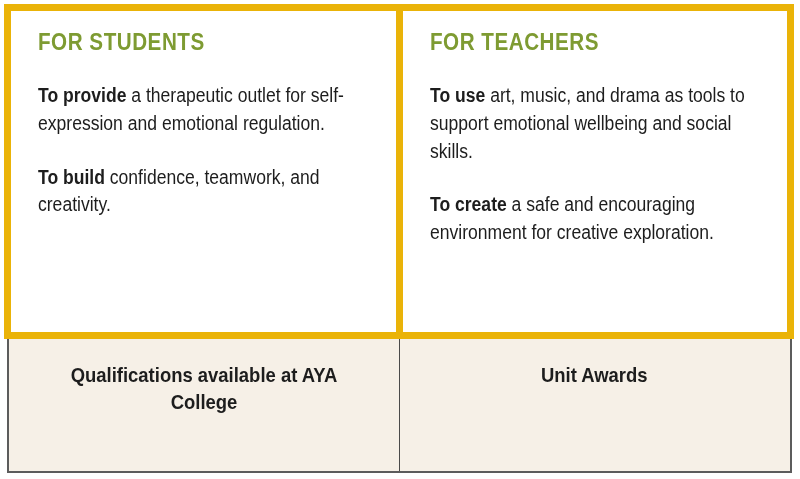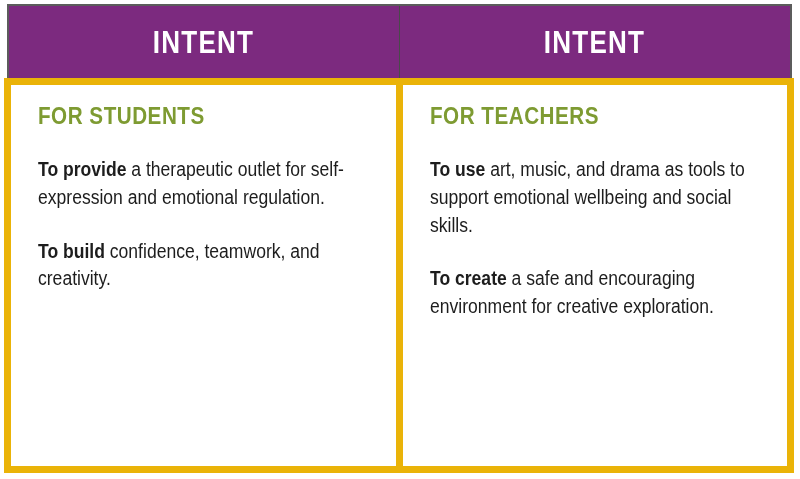--- a/index.html
+++ b/index.html
@@ -108,28 +108,20 @@
 <body>
 
 <div class="table-wrap">
   <table class="intent-table">
     <colgroup>
         <col>
         <col>
       </colgroup>
     <tbody>
 
-      <tr>
-        <td class="hdr-cell">
-          <span class="hdr-text">INTENT</span>
-        </td>
-        <td class="hdr-cell">
-          <span class="hdr-text">INTENT</span>
-        </td>
-      </tr>
 
       <tr>
         <td class="body-cell">
           <span class="sub-head">FOR STUDENTS</span>
           <p class="para">
             <span class="lead">To provide</span><span> a therapeutic outlet for self-expression and emotional regulation.</span>
           </p>
           <p class="para">
             <span class="lead">To build</span><span> confidence, teamwork, and creativity.</span>
           </p>
@@ -138,16 +130,24 @@
           <span class="sub-head">FOR TEACHERS</span>
           <p class="para">
             <span class="lead">To use</span><span> art, music, and drama as tools to support emotional wellbeing and social skills.</span>
           </p>
           <p class="para">
             <span class="lead">To create</span><span> a safe and encouraging environment for creative exploration.</span>
           </p>
         </td>
       </tr>
 
+      <tr>
+        <td class="foot-cell">
+          <span class="foot-text">Qualifications available at AYA College</span>
+        </td>
+        <td class="foot-cell">
+          <span class="foot-text">Unit Awards</span>
+        </td>
+      </tr>
 
     </tbody>
   </table>
 </div>
 
 </body></html>

